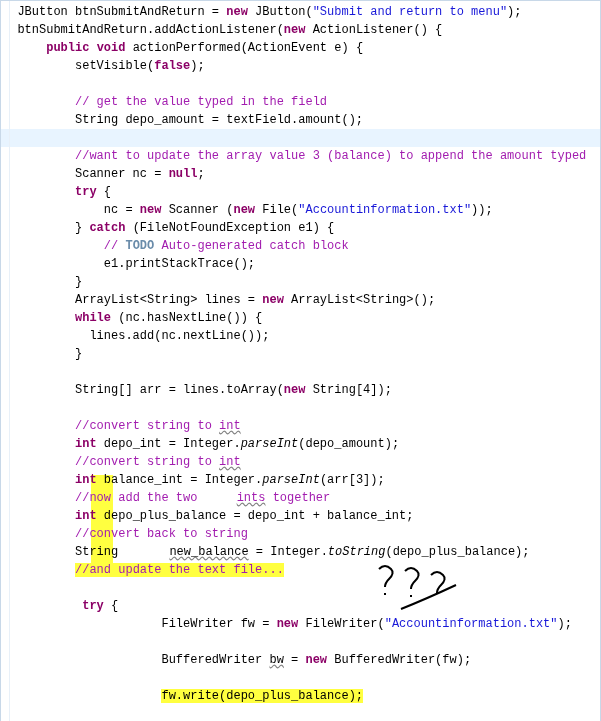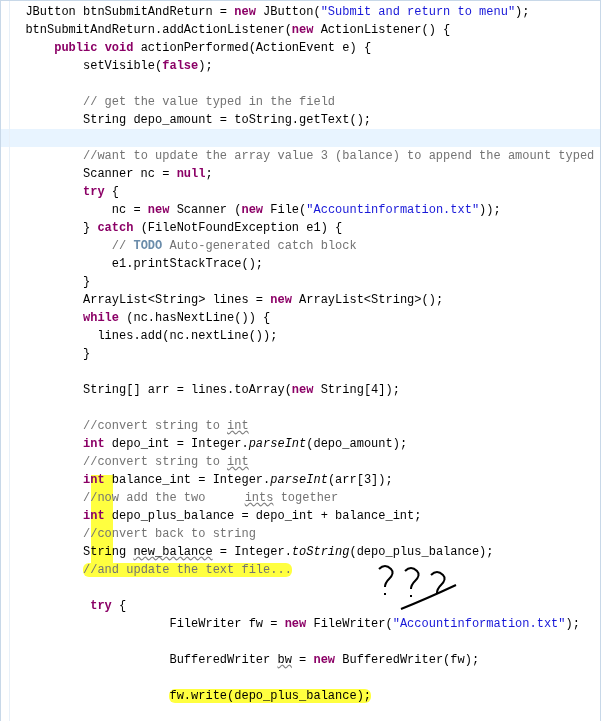--- a/index.html
+++ b/index.html
@@ -19,51 +19,51 @@
   .left-edge {
     position: absolute;
     left: 8px;
     top: 0;
     bottom: 0;
     width: 1px;
     background: #e8f0f8;
   }
   .line {
     white-space: pre;
-    padding-left: 10px;
+    padding-left: 2px;
   }
   .hl { background: #e8f4ff; }
   .kw  { color: #8b0066; font-weight: bold; }
   .type{ color: #000000; }
   .str { color: #1818d8; }
-  .cmt { color: #737373; }
+  .cmt { color: #a21caf; }
   .todo{ color: #6a8caa; font-weight: bold; }
   .itl { font-style: italic; margin-top: 12px; }
-  .hl-y { background: #ffff40; border-radius: 6px; }
+  .hl-y { background: #ffff40; }
   .annot {
     position: absolute;
     font-family: sans-serif;
     font-size: 28px;
     color: #000;
     pointer-events: none;
   }
 </style>
 </head>
 <body>
 
 <div class="editor">
   <div class="left-edge"></div>
   <div id="code-container">
       <div class="line"><span>  </span><span class="type">JButton btnSubmitAndReturn = </span><span class="kw">new</span><span> JButton(</span><span class="str">"Submit and return to menu"</span><span>);</span></div>
       <div class="line"><span>  btnSubmitAndReturn.addActionListener(</span><span class="kw">new</span><span> ActionListener() {</span></div>
       <div class="line"><span>      </span><span class="kw">public void</span><span> actionPerformed(ActionEvent e) {</span></div>
       <div class="line"><span>          setVisible(</span><span class="kw">false</span><span>);</span></div>
       <div class="line"><span> </span></div>
       <div class="line"><span>          </span><span class="cmt">// get the value typed in the field</span></div>
-      <div class="line"><span>          String depo_amount = toString.getText();</span></div>
+      <div class="line"><span>          String depo_amount = textField.amount();</span></div>
       <div class="line hl"><span>          </span></div>
       <div class="line"><span>          </span><span class="cmt">//want to update the array value 3 (balance) to append the amount typed</span></div>
       <div class="line"><span>          Scanner nc = </span><span class="kw">null</span><span>;</span></div>
       <div class="line"><span>          </span><span class="kw">try</span><span> {</span></div>
       <div class="line"><span>              nc = </span><span class="kw">new</span><span> Scanner (</span><span class="kw">new</span><span> File(</span><span class="str">"Accountinformation.txt"</span><span>));</span></div>
       <div class="line"><span>          } </span><span class="kw">catch</span><span> (FileNotFoundException e1) {</span></div>
       <div class="line"><span>              </span><span class="cmt">// </span><span class="todo">TODO</span><span class="cmt"> Auto-generated catch block</span></div>
       <div class="line"><span>              e1.printStackTrace();</span></div>
       <div class="line"><span>          }</span></div>
       <div class="line"><span>          ArrayList&lt;String&gt; lines = </span><span class="kw">new</span><span> ArrayList&lt;String&gt;();</span></div>
@@ -73,21 +73,21 @@
       <div class="line"><span> </span></div>
       <div class="line"><span>          String[] arr = lines.toArray(</span><span class="kw">new</span><span> String[4]);</span></div>
       <div class="line"><span> </span></div>
       <div class="line"><span>          </span><span class="cmt">//convert string to </span><span class="cmt" style="text-decoration: underline wavy rgb(128, 128, 128);">int</span></div>
       <div class="line"><span>          </span><span class="kw">int</span><span> depo_int = Integer.</span><span class="itl">parseInt</span><span>(depo_amount);</span></div>
       <div class="line"><span>          </span><span class="cmt">//convert string to </span><span class="cmt" style="text-decoration: underline wavy rgb(128, 128, 128);">int</span></div>
       <div class="line"><span>          </span><span class="kw">int</span><span> balance_int = Integer.</span><span class="itl">parseInt</span><span>(arr[3]);</span></div>
       <div class="line"><span>          </span><span class="cmt">//now add the two </span><span class="cmt" style="text-decoration: underline wavy rgb(128, 128, 128); margin-left: 32px;">ints</span><span class="cmt"> together</span></div>
       <div class="line"><span>          </span><span class="kw">int</span><span> depo_plus_balance = depo_int + balance_int;</span></div>
       <div class="line"><span>          </span><span class="cmt">//convert back to string</span></div>
-      <div class="line"><span>          String </span><span style="text-decoration: underline wavy rgb(128, 128, 128);">new_balance</span><span> = Integer.</span><span class="itl">toString</span><span>(depo_plus_balance);</span></div>
+      <div class="line"><span>          String </span><span style="text-decoration: underline wavy rgb(128, 128, 128); margin-left: 44px;">new_balance</span><span> = Integer.</span><span class="itl">toString</span><span>(depo_plus_balance);</span></div>
       <div class="line"><span>          </span><span class="cmt hl-y">//and update the text file...</span></div>
       <div class="line"><span> </span></div>
       <div class="line"><span>           </span><span class="kw">try</span><span> {</span></div>
       <div class="line"><span>                      FileWriter fw = </span><span class="kw">new</span><span> FileWriter(</span><span class="str">"Accountinformation.txt"</span><span>);</span></div>
       <div class="line"><span> </span></div>
       <div class="line"><span>                      BufferedWriter </span><span style="text-decoration: underline wavy rgb(128, 128, 128); font-family: Liberation Mono, monospace;">bw</span><span> = </span><span class="kw">new</span><span> BufferedWriter(fw);</span></div>
       <div class="line"><span> </span></div>
       <div class="line"><span>                      </span><span class="hl-y">fw.write(depo_plus_balance);</span></div>
       <div class="line"><span> </span></div>
     </div>

